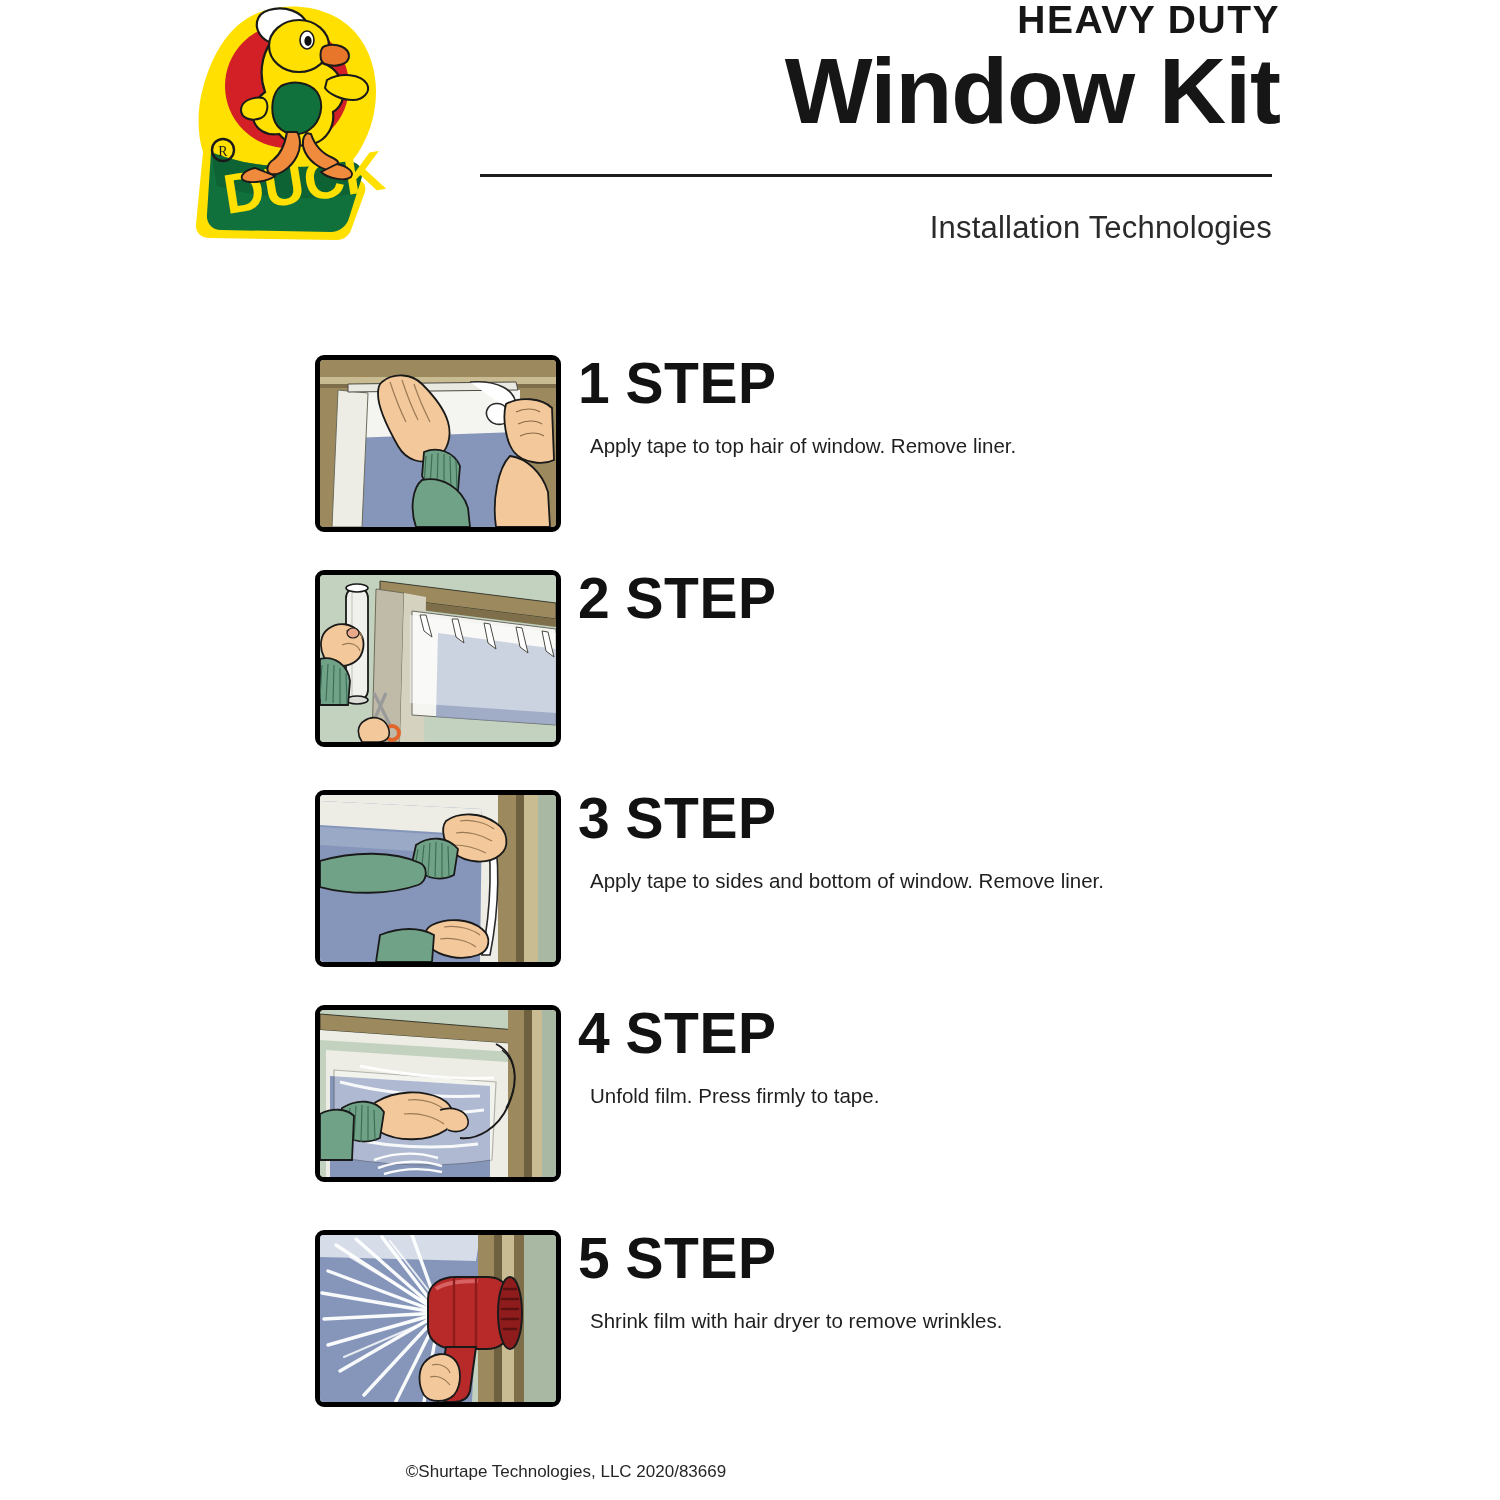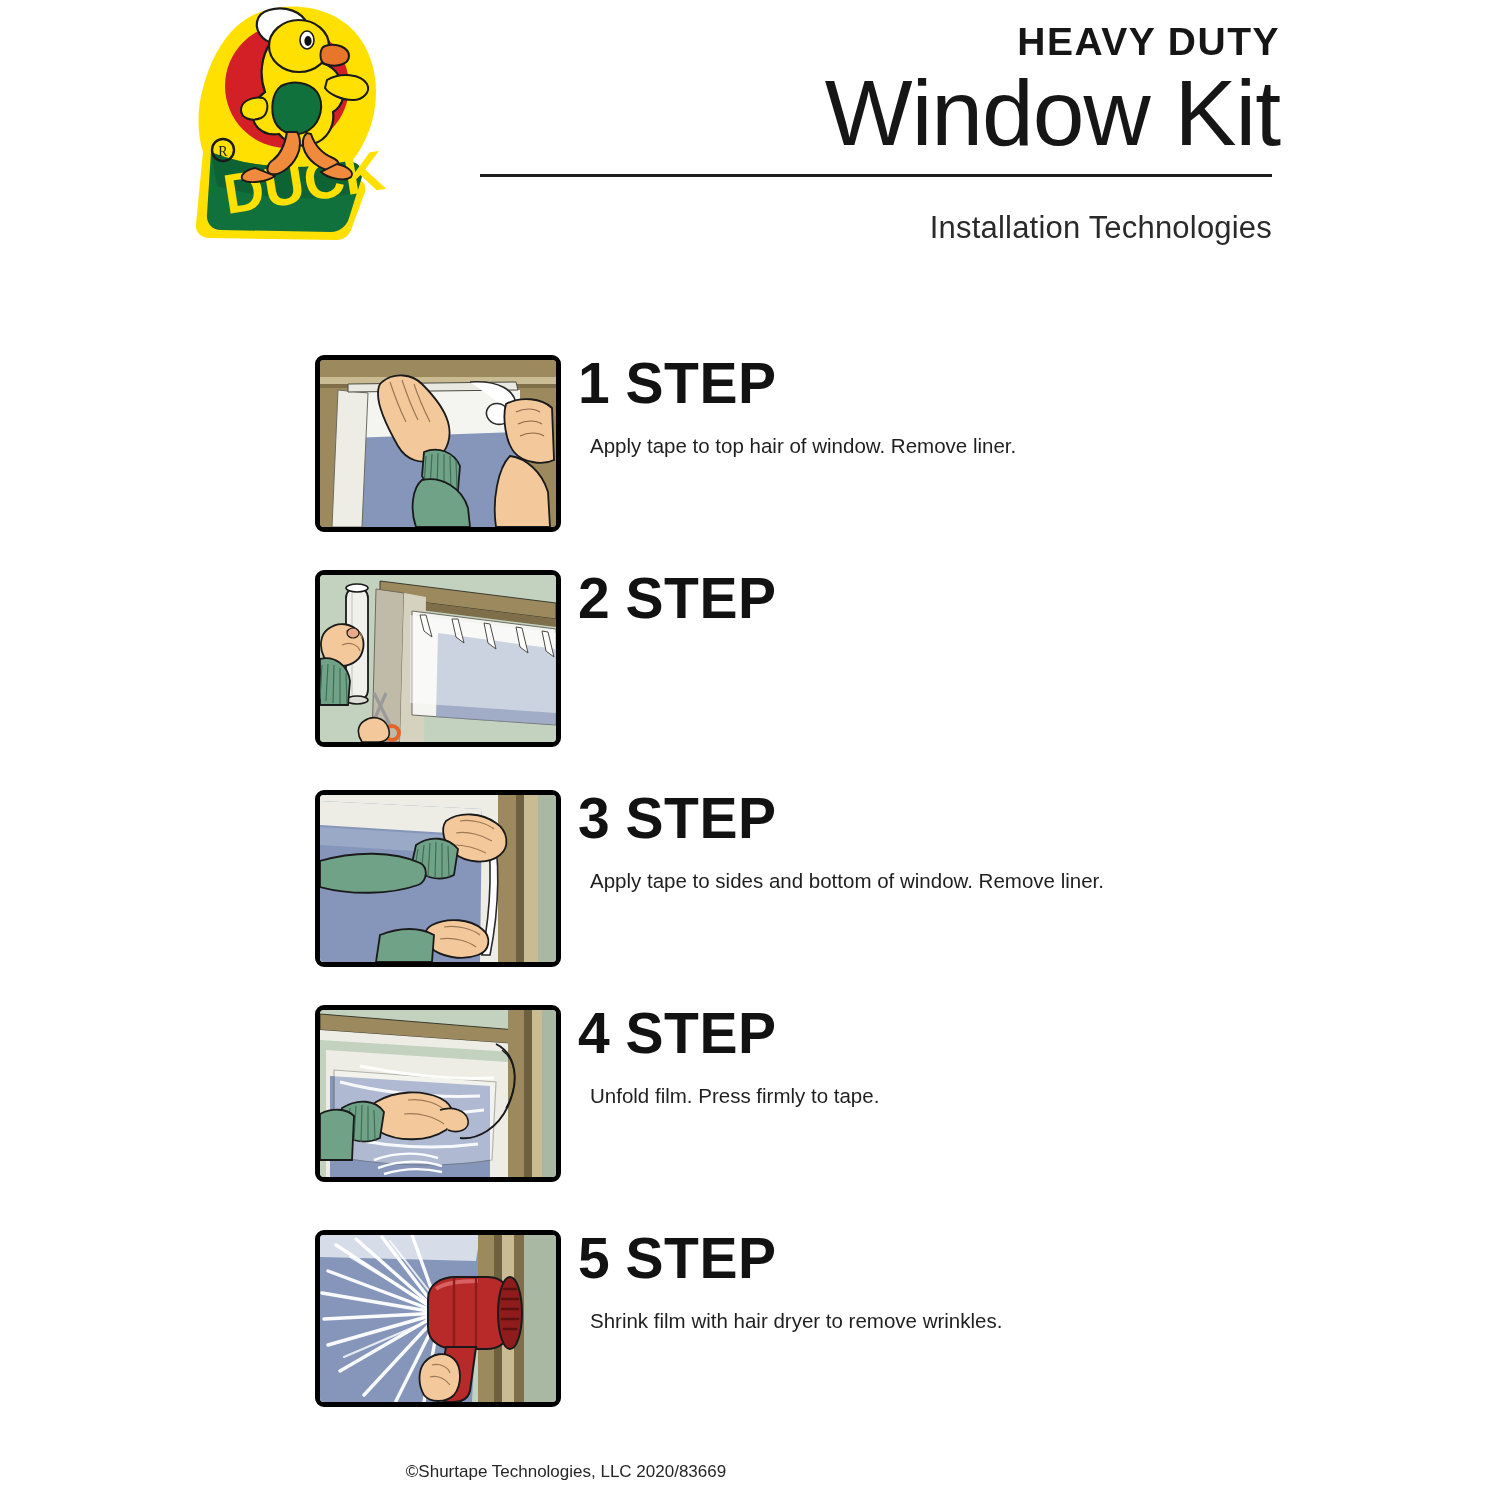--- a/index.html
+++ b/index.html
@@ -37,26 +37,25 @@
     left: 470px;
     top: 0px;
     width: 810px;
     text-align: right;
   }
   #heavy-duty {
     font-size: 39px;
     font-weight: bold;
     letter-spacing: 1.5px;
     line-height: 1;
-    padding-top: 22px;
     color: #161616;
   }
   #product-title {
     font-size: 93px;
-    font-weight: normal;
+    font-weight: bold;
     letter-spacing: -1px;
     line-height: 1.05;
     margin-top: 4px;
     color: #161616;
   }
   #title-rule {
     position: absolute;
     left: 480px;
     top: 174px;
     width: 792px;

